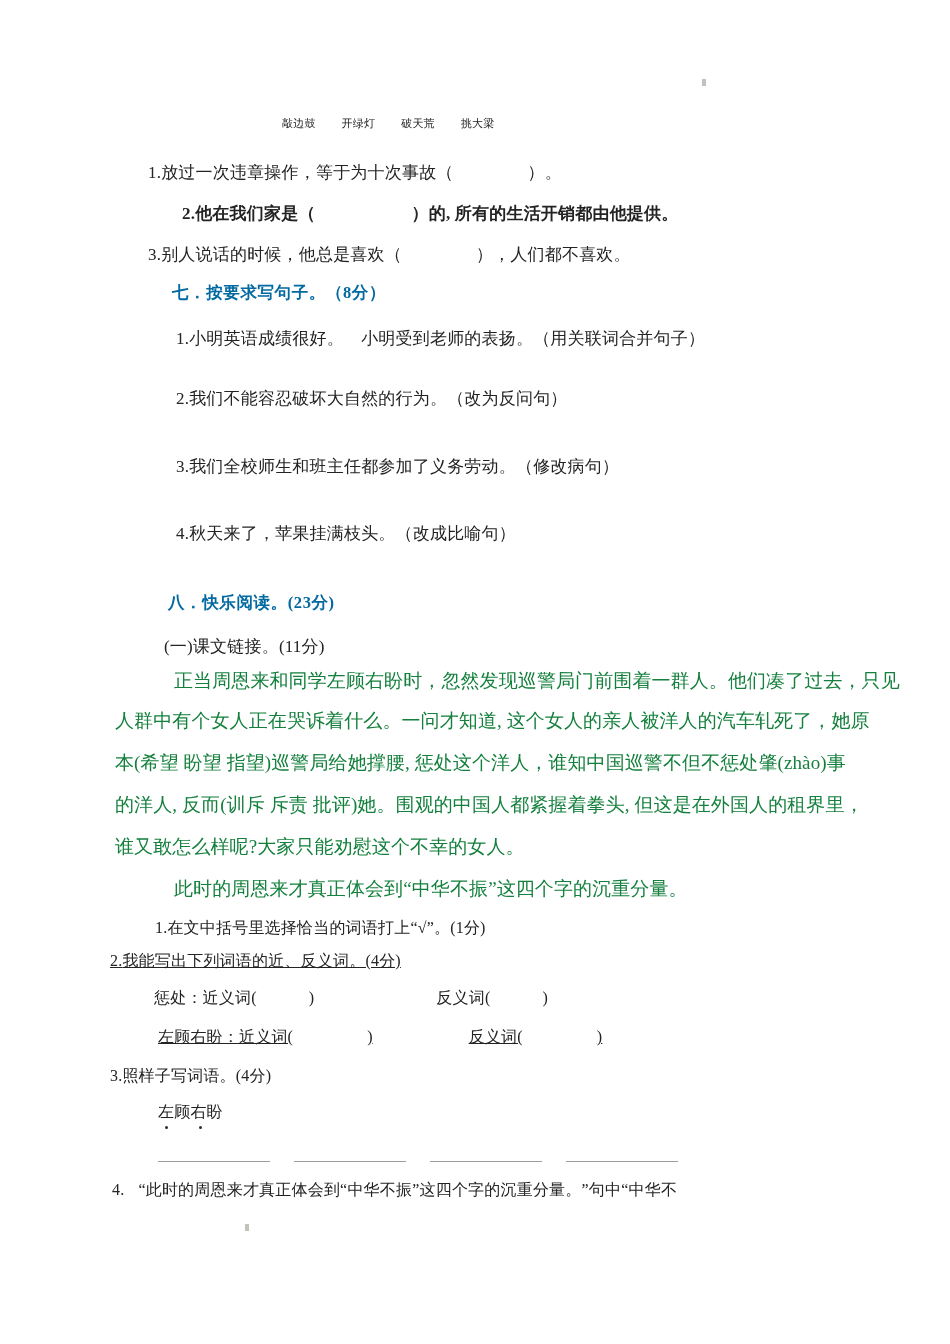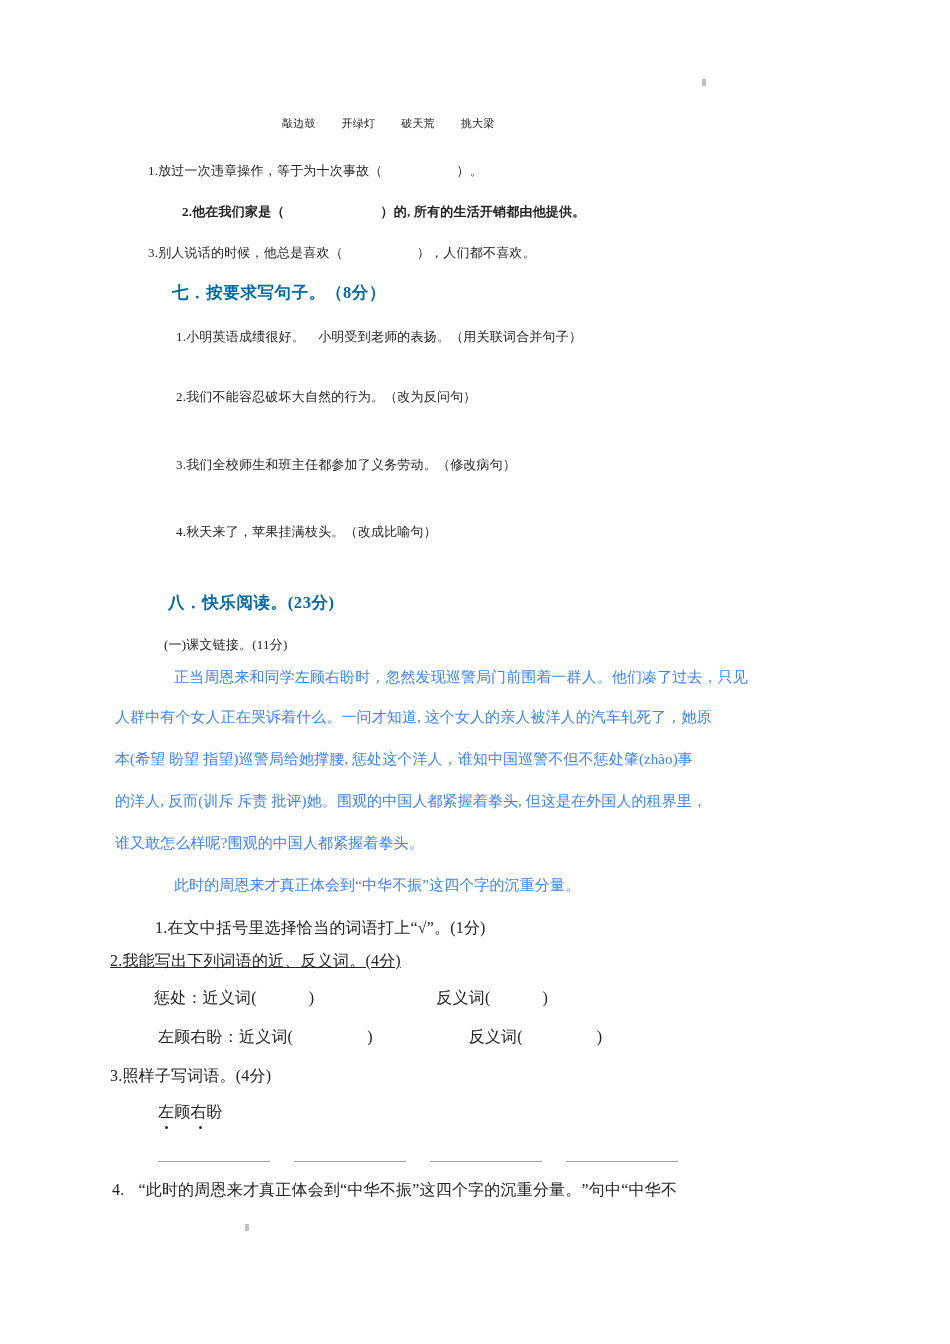--- a/index.html
+++ b/index.html
@@ -25,35 +25,35 @@
     left: 0;
     top: 0;
     width: 950px;
     height: 1344px;
   }
 
   
   .line {
     position: absolute;
     white-space: nowrap;
-    font-size: 13px;
+    font-size: 17px;
     line-height: 1;
     color: #232323;
     letter-spacing: 0.2px;
   }
   .heading {
     font-weight: bold;
     font-size: 16.5px;
     letter-spacing: 0.6px;
     color: #0369a1;
   }
   .passage {
     position: absolute;
-    font-size: 15px;
-    color: #3b82f6;
+    font-size: 19px;
+    color: #15803d;
     white-space: nowrap;
     letter-spacing: 0.1px;
   }
   .sub {
     font-size: 16px;
   }
   .tiny-mark {
     position: absolute;
     width: 4px;
     height: 7px;
@@ -135,36 +135,36 @@
     </div>
 
     <div class="line heading" style="left:168px; top:595px;">八．快乐阅读。(23分)</div>
 
     <div class="line" style="left:164px; top:638px;">(一)课文链接。(11分)</div>
 
     <div class="passage" style="left:174px; top:668px;">正当周恩来和同学左顾右盼时，忽然发现巡警局门前围着一群人。他们凑了过去，只见</div>
     <div class="passage" style="left:115px; top:708px;">人群中有个女人正在哭诉着什么。一问才知道, 这个女人的亲人被洋人的汽车轧死了，她原</div>
     <div class="passage" style="left:115px; top:750px;">本(希望 盼望 指望)巡警局给她撑腰, 惩处这个洋人，谁知中国巡警不但不惩处肇(zhào)事</div>
     <div class="passage" style="left:115px; top:792px;">的洋人, 反而(训斥 斥责 批评)她。围观的中国人都紧握着拳头, 但这是在外国人的租界里，</div>
-    <div class="passage" style="left:115px; top:834px;">谁又敢怎么样呢?围观的中国人都紧握着拳头。</div>
+    <div class="passage" style="left:115px; top:834px;">谁又敢怎么样呢?大家只能劝慰这个不幸的女人。</div>
     <div class="passage" style="left:174px; top:876px;">此时的周恩来才真正体会到“中华不振”这四个字的沉重分量。</div>
 
     <div class="line sub" style="left:110px; top:920px;margin-left:45px;">
       <span>1.</span><span>在文中括号里选择恰当的词语打上“√”。(1分)</span>
     </div>
 
     <div class="line sub" style="left:110px; top:953px;text-decoration:underline;">
       <span>2.</span><span>我能写出下列词语的近、反义词。(4分)</span>
     </div>
 
     <div class="line sub" style="left:154px; top:990px;">
       <span>惩处：</span><span>近义词(</span><span class="gaplg"></span><span>)</span><span class="gapxxl"></span><span class="gapmd"></span><span>反义词(</span><span class="gaplg"></span><span>)</span>
     </div>
 
-    <div class="line sub" style="left:158px; top:1029px;">
+    <div class="line sub" style="left:158px; top:1029px;text-decoration:underline;">
       <span>左顾右盼：</span><span>近义词(</span><span class="gapxl"></span><span>)</span><span class="gapxxl"></span><span>反义词(</span><span class="gapxl"></span><span>)</span>
     </div>
 
     <div class="line sub" style="left:110px; top:1068px;">
       <span>3.</span><span>照样子写词语。(4分)</span>
     </div>
 
     <div class="line sub" style="left:158px; top:1104px;">
       <span class="dotted">左</span><span>顾</span><span class="dotted">右</span><span>盼</span>
     </div>

